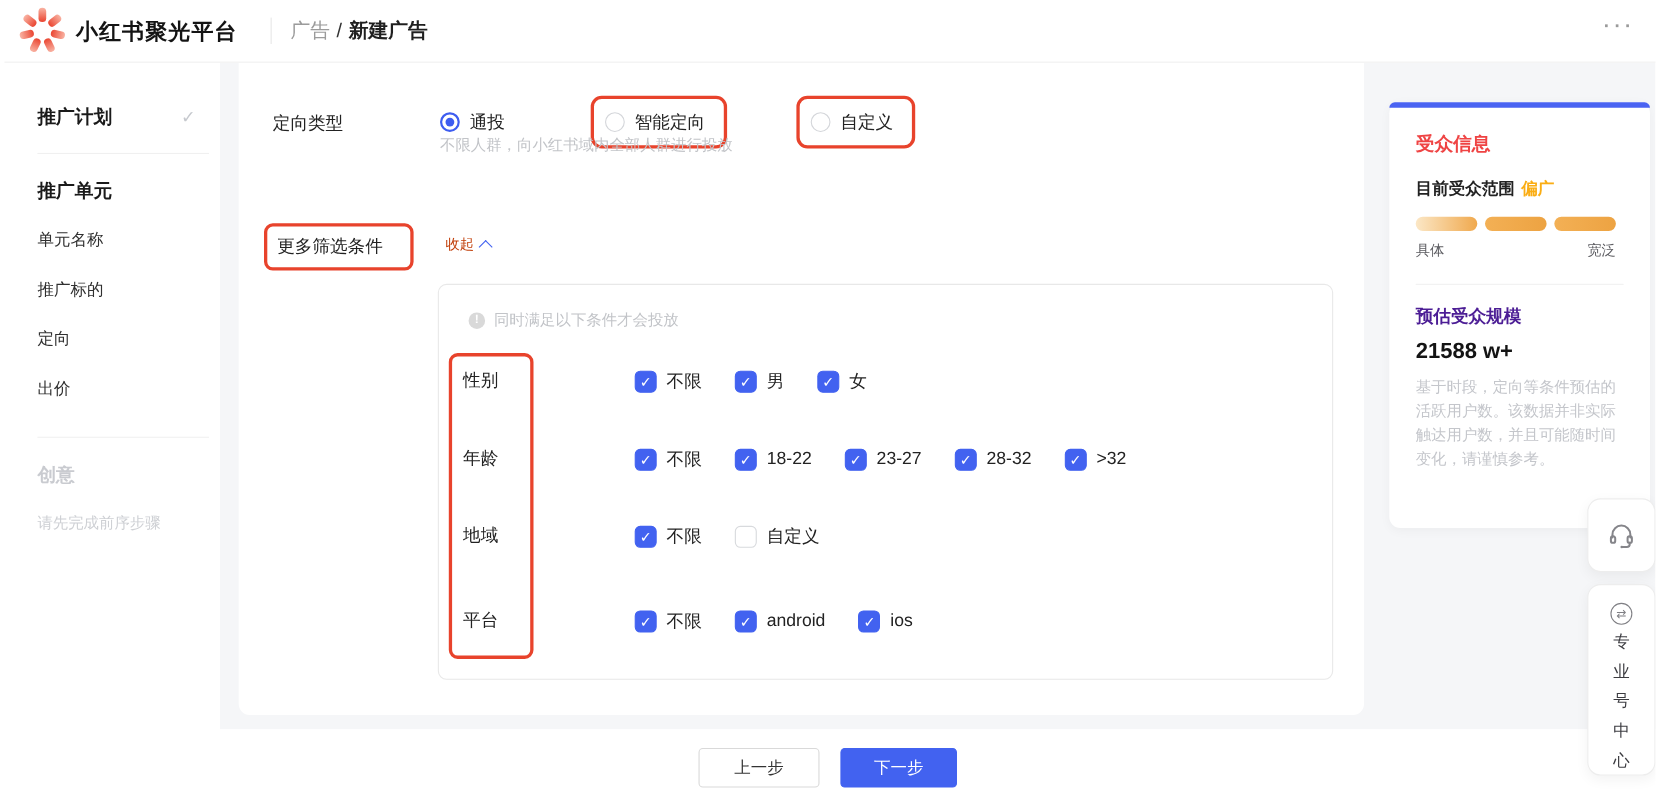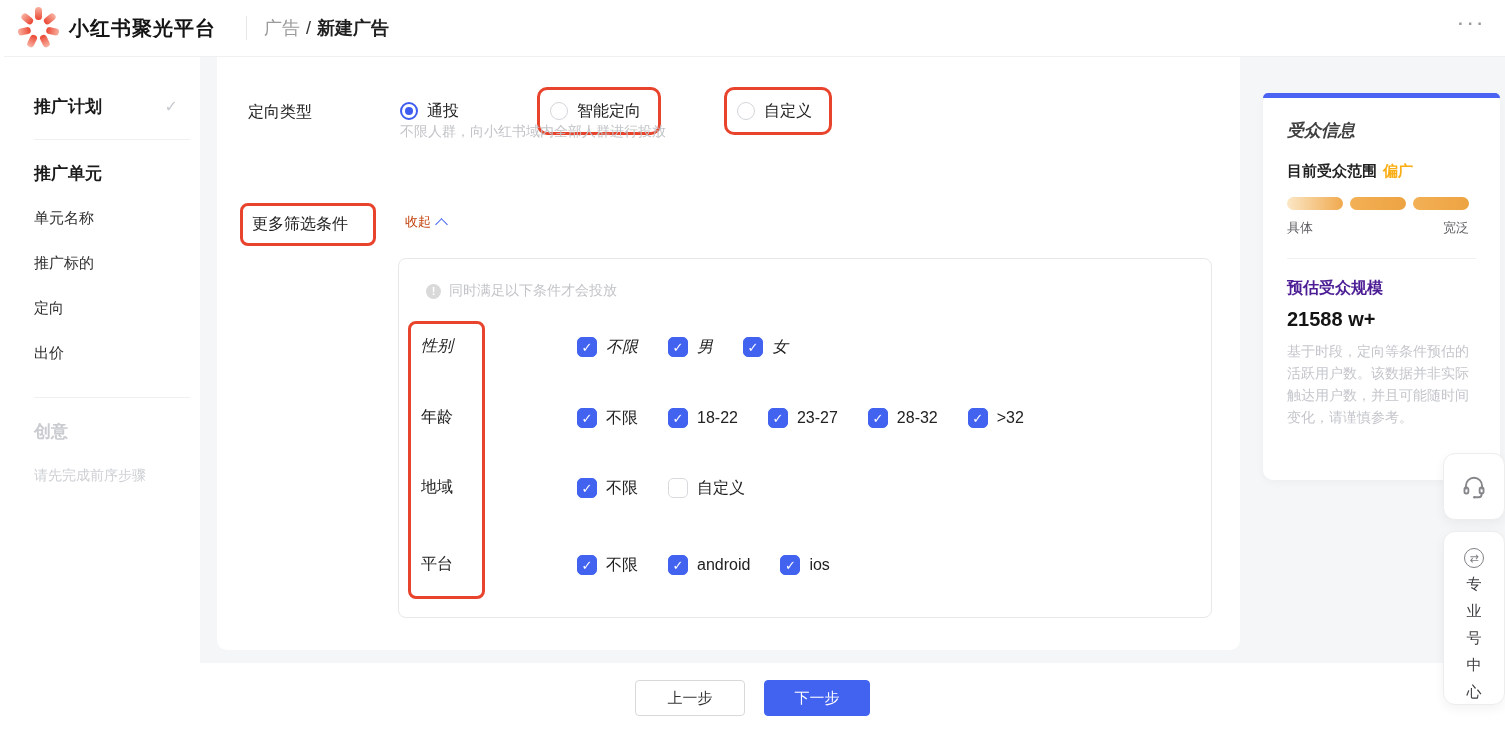--- a/index.html
+++ b/index.html
@@ -68,37 +68,37 @@
   
   .filter-panel { position:absolute; left:181px; top:201px; width:814px; height:360px; background:#fff;
            border:1px solid #e8e8e8; border-radius:8px; }
   .panel-notice { position:absolute; left:27px; top:23px; display:flex; align-items:center; gap:8px; }
   .notice-icon { width:15px; height:15px; border-radius:50%; background:#d9d9d9; color:#fff; font-size:11px;
            font-weight:700; display:flex; align-items:center; justify-content:center; flex:none; }
   .notice-text { font-size:14px; color:#c2c4c8; }
   .labels-anno-box { position:absolute; left:9px; top:62px; width:77px; height:278px; border:3px solid #e8432c;
            border-radius:8px; pointer-events:none; z-index:2; }
   .f-row { position:absolute; left:0; width:100%; height:28px; }
-  .f-row:nth-of-type(1){ top:74px;font-style:italic; } .f-row:nth-of-type(2){ top:145px; }
+  .f-row:nth-of-type(1){ top:74px; } .f-row:nth-of-type(2){ top:145px; }
   .f-row:nth-of-type(3){ top:215px; } .f-row:nth-of-type(4){ top:292px; }
   .f-label { position:absolute; left:22px; top:3px; font-size:16px; color:#222; }
   .f-opts { position:absolute; left:178px; top:0; display:flex; align-items:center; gap:30px; height:28px; }
   .cb-opt { display:flex; align-items:center; cursor:pointer; }
   .cb { width:20px; height:20px; border-radius:5px; border:1.5px solid #d8dadd; background:#fff; flex:none;
         display:flex; align-items:center; justify-content:center; }
   .cb.on { background:#4262f0; border-color:#4262f0; }
   .cb.on::after { content:"✓"; color:#fff; font-size:13px; font-weight:700; line-height:1; }
   .cb-label { font-size:16px; color:#222; margin-left:9px; }
 
   
   .aud-card { position:absolute; left:1263px; top:93px; width:237px; height:387px; background:#fff;
            border-radius:10px; box-shadow:0 2px 10px rgba(0,0,0,0.04); padding:0 24px; }
   .aud-card::before { content:""; position:absolute; left:0; top:0; width:100%; height:5px; background:#4a63f2;
            border-radius:10px 10px 0 0; }
-  .aud-title { font-size:17px; font-weight:700; color:#404040; padding-top:26px;font-style:italic; }
+  .aud-title { font-size:17px; font-weight:700; color:#ef4444; padding-top:26px; }
   .aud-range { margin-top:20px; font-size:15px; font-weight:700; color:#222; }
   .aud-range-val { color:#faad14; margin-left:6px; }
   .seg-bar { margin-top:16px; display:flex; gap:7px; width:182px; }
   .seg { width:56px; height:13px; border-radius:7px; background:linear-gradient(90deg,#f3b055,#eda342); }
   .seg.grad { background:linear-gradient(90deg,#fbe7c6,#f0a94e); }
   .scale-row { width:182px; display:flex; justify-content:space-between; margin-top:9px; font-size:13px; color:#5c5c61; }
   .aud-divider { height:1px; background:#f1f1f1; margin-top:21px; }
   .est-label { margin-top:19px; font-size:16px; font-weight:700; color:#4c1d95; }
   .est-value { margin-top:9px; font-size:20px; font-weight:700; color:#141414; }
   .aud-disclaimer { margin-top:9px; font-size:14px; line-height:22px; color:#c4c6cb; }

